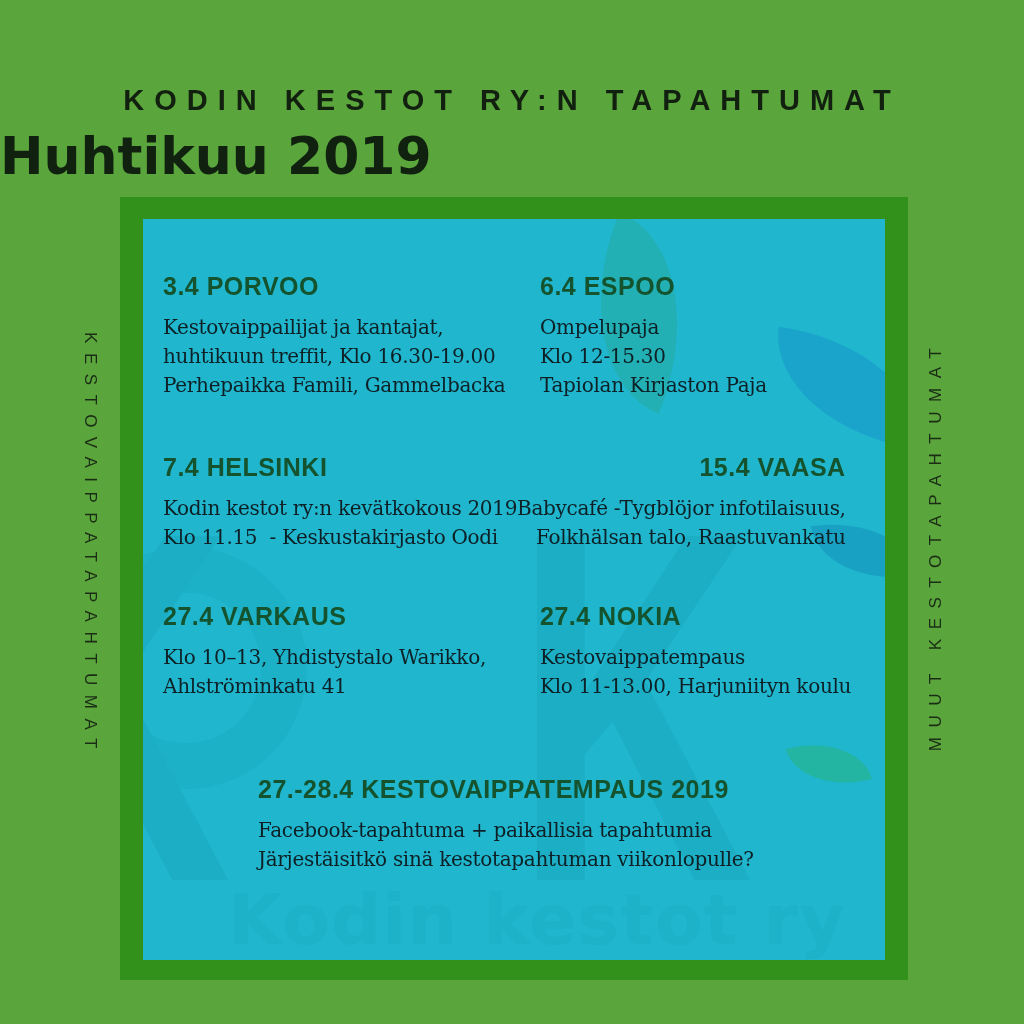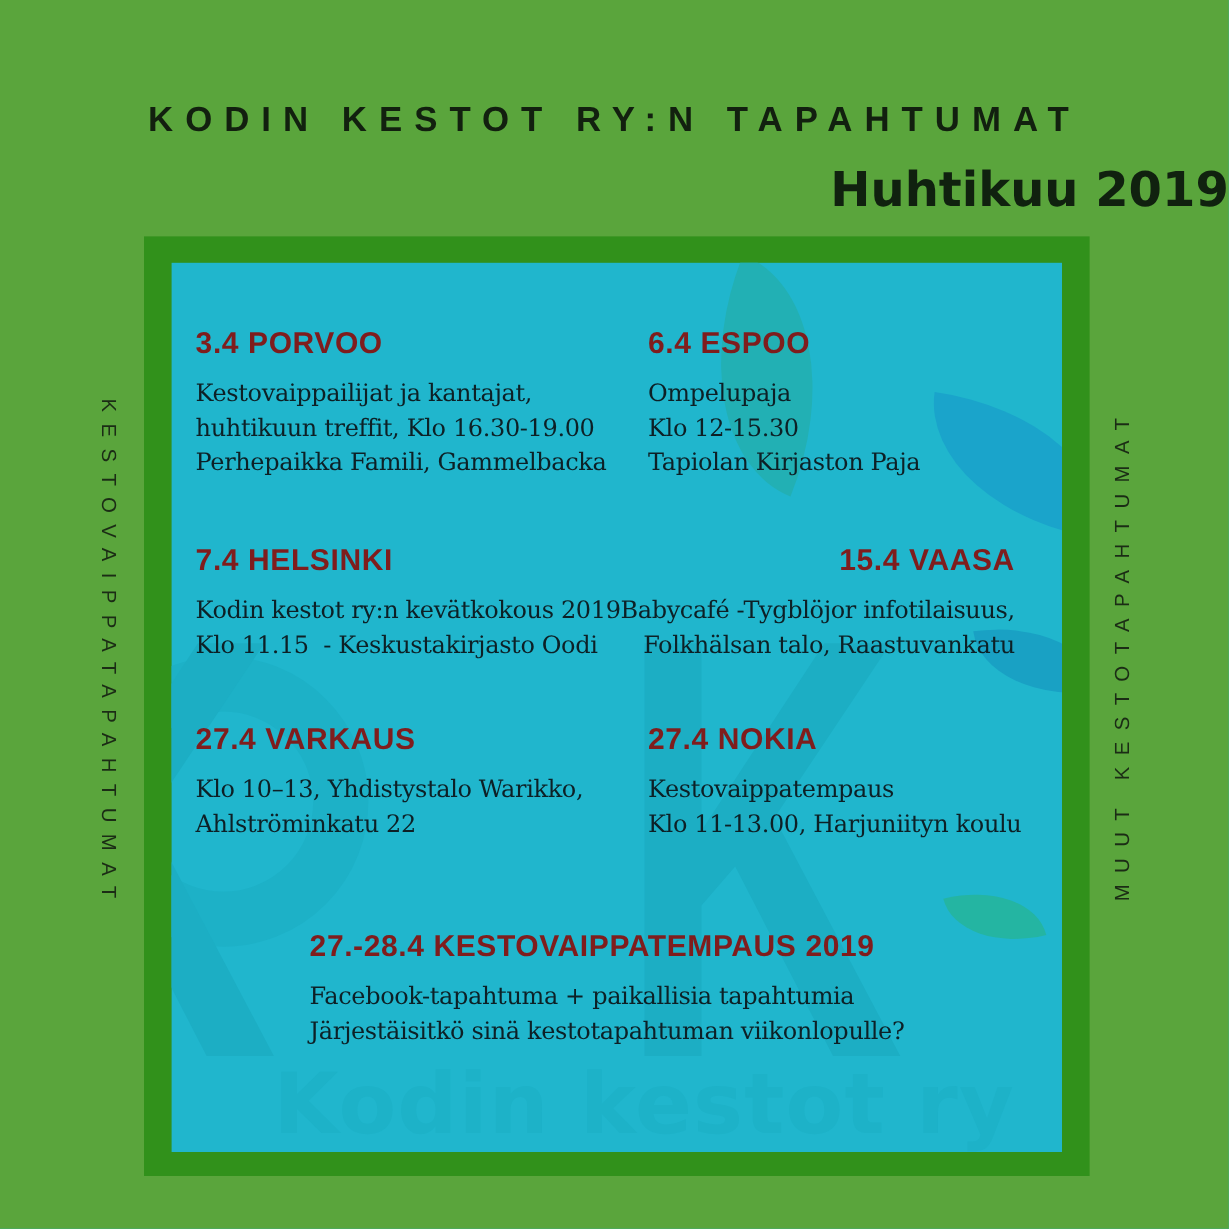--- a/index.html
+++ b/index.html
@@ -4,22 +4,22 @@
 <style>
   html,body{margin:0;padding:0;}
   body{width:1024px;height:1024px;overflow:hidden;position:relative;
        font-family:"Liberation Sans",sans-serif;background:#5aa53c;}
   .poster{position:absolute;inset:0;width:1024px;height:752px;text-decoration:underline;}
 
   
   .title{position:absolute;top:84px;left:0;width:1024px;text-align:center;
          font-weight:bold;font-size:29px;letter-spacing:10px;color:#12200f;
          white-space:nowrap;}
-  .subtitle{position:absolute;top:136px;left:0;width:1024px;text-align:right;
-         font-family:"DejaVu Sans",sans-serif;font-weight:bold;font-size:40px;
+  .subtitle{position:absolute;top:126px;left:0;width:1024px;text-align:left;
+         font-family:"DejaVu Sans",sans-serif;font-weight:bold;font-size:52px;
          color:#10210f;letter-spacing:0px;}
 
   
   .side-label{position:absolute;font-size:17px;letter-spacing:9.5px;color:#1b2c15;
          white-space:nowrap;}
   .side-label.left{top:545px;left:90px;transform:translate(-50%,-50%) rotate(90deg);}
   .side-label.right{top:545px;left:936px;transform:translate(-50%,-50%) rotate(-90deg);}
 
   
   .frame{position:absolute;left:120px;top:197px;width:788px;height:783px;
@@ -39,21 +39,21 @@
   .k-mark{position:absolute;font-weight:bold;font-size:500px;line-height:1;
         color:#1caec4;transform:scaleX(0.66);transform-origin:left top;}
   .k1{left:372px;top:238px;}
   .k2{left:-150px;top:238px;}
   .wm-text{position:absolute;left:85px;top:660px;font-family:"DejaVu Sans",sans-serif;
         font-weight:bold;font-size:70px;letter-spacing:1px;color:#1db2c8;white-space:nowrap;}
 
   
   .event{position:absolute;color:#0d2026;}
   .event h3{margin:0;font-size:25px;font-weight:bold;letter-spacing:0.5px;
-        color:#7f1d1d;white-space:nowrap;}
+        color:#14532d;white-space:nowrap;}
   .event .lines{margin-top:12px;font-family:"DejaVu Serif",serif;font-size:20px;
         line-height:29px;letter-spacing:-0.3px;}
   .event .line{white-space:pre;}
   .ev-a{left:20px;top:53px;}   .ev-b{left:397px;top:53px;}
   .ev-c{left:20px;top:234px;}  .ev-d{left:374px;top:234px;text-align:right;}
   .ev-e{left:20px;top:383px;}  .ev-f{left:397px;top:383px;}
   .ev-featured{left:115px;top:556px;}
 
   
   .footer{position:absolute;left:0;top:956px;width:1024px;text-align:center;
@@ -116,21 +116,21 @@
         <div class="lines">
           <div class="line">Babycafé -Tygblöjor infotilaisuus,</div>
           <div class="line">Folkhälsan talo, Raastuvankatu</div>
         </div>
       </section>
 
       <section class="event ev-e">
         <h3>27.4 VARKAUS</h3>
         <div class="lines">
           <div class="line">Klo 10–13, Yhdistystalo Warikko,</div>
-          <div class="line">Ahlströminkatu 22</div>
+          <div class="line">Ahlströminkatu 41</div>
         </div>
       </section>
 
       <section class="event ev-f">
         <h3>27.4 NOKIA</h3>
         <div class="lines">
           <div class="line">Kestovaippatempaus</div>
           <div class="line">Klo 11-13.00, Harjuniityn koulu</div>
         </div>
       </section>

